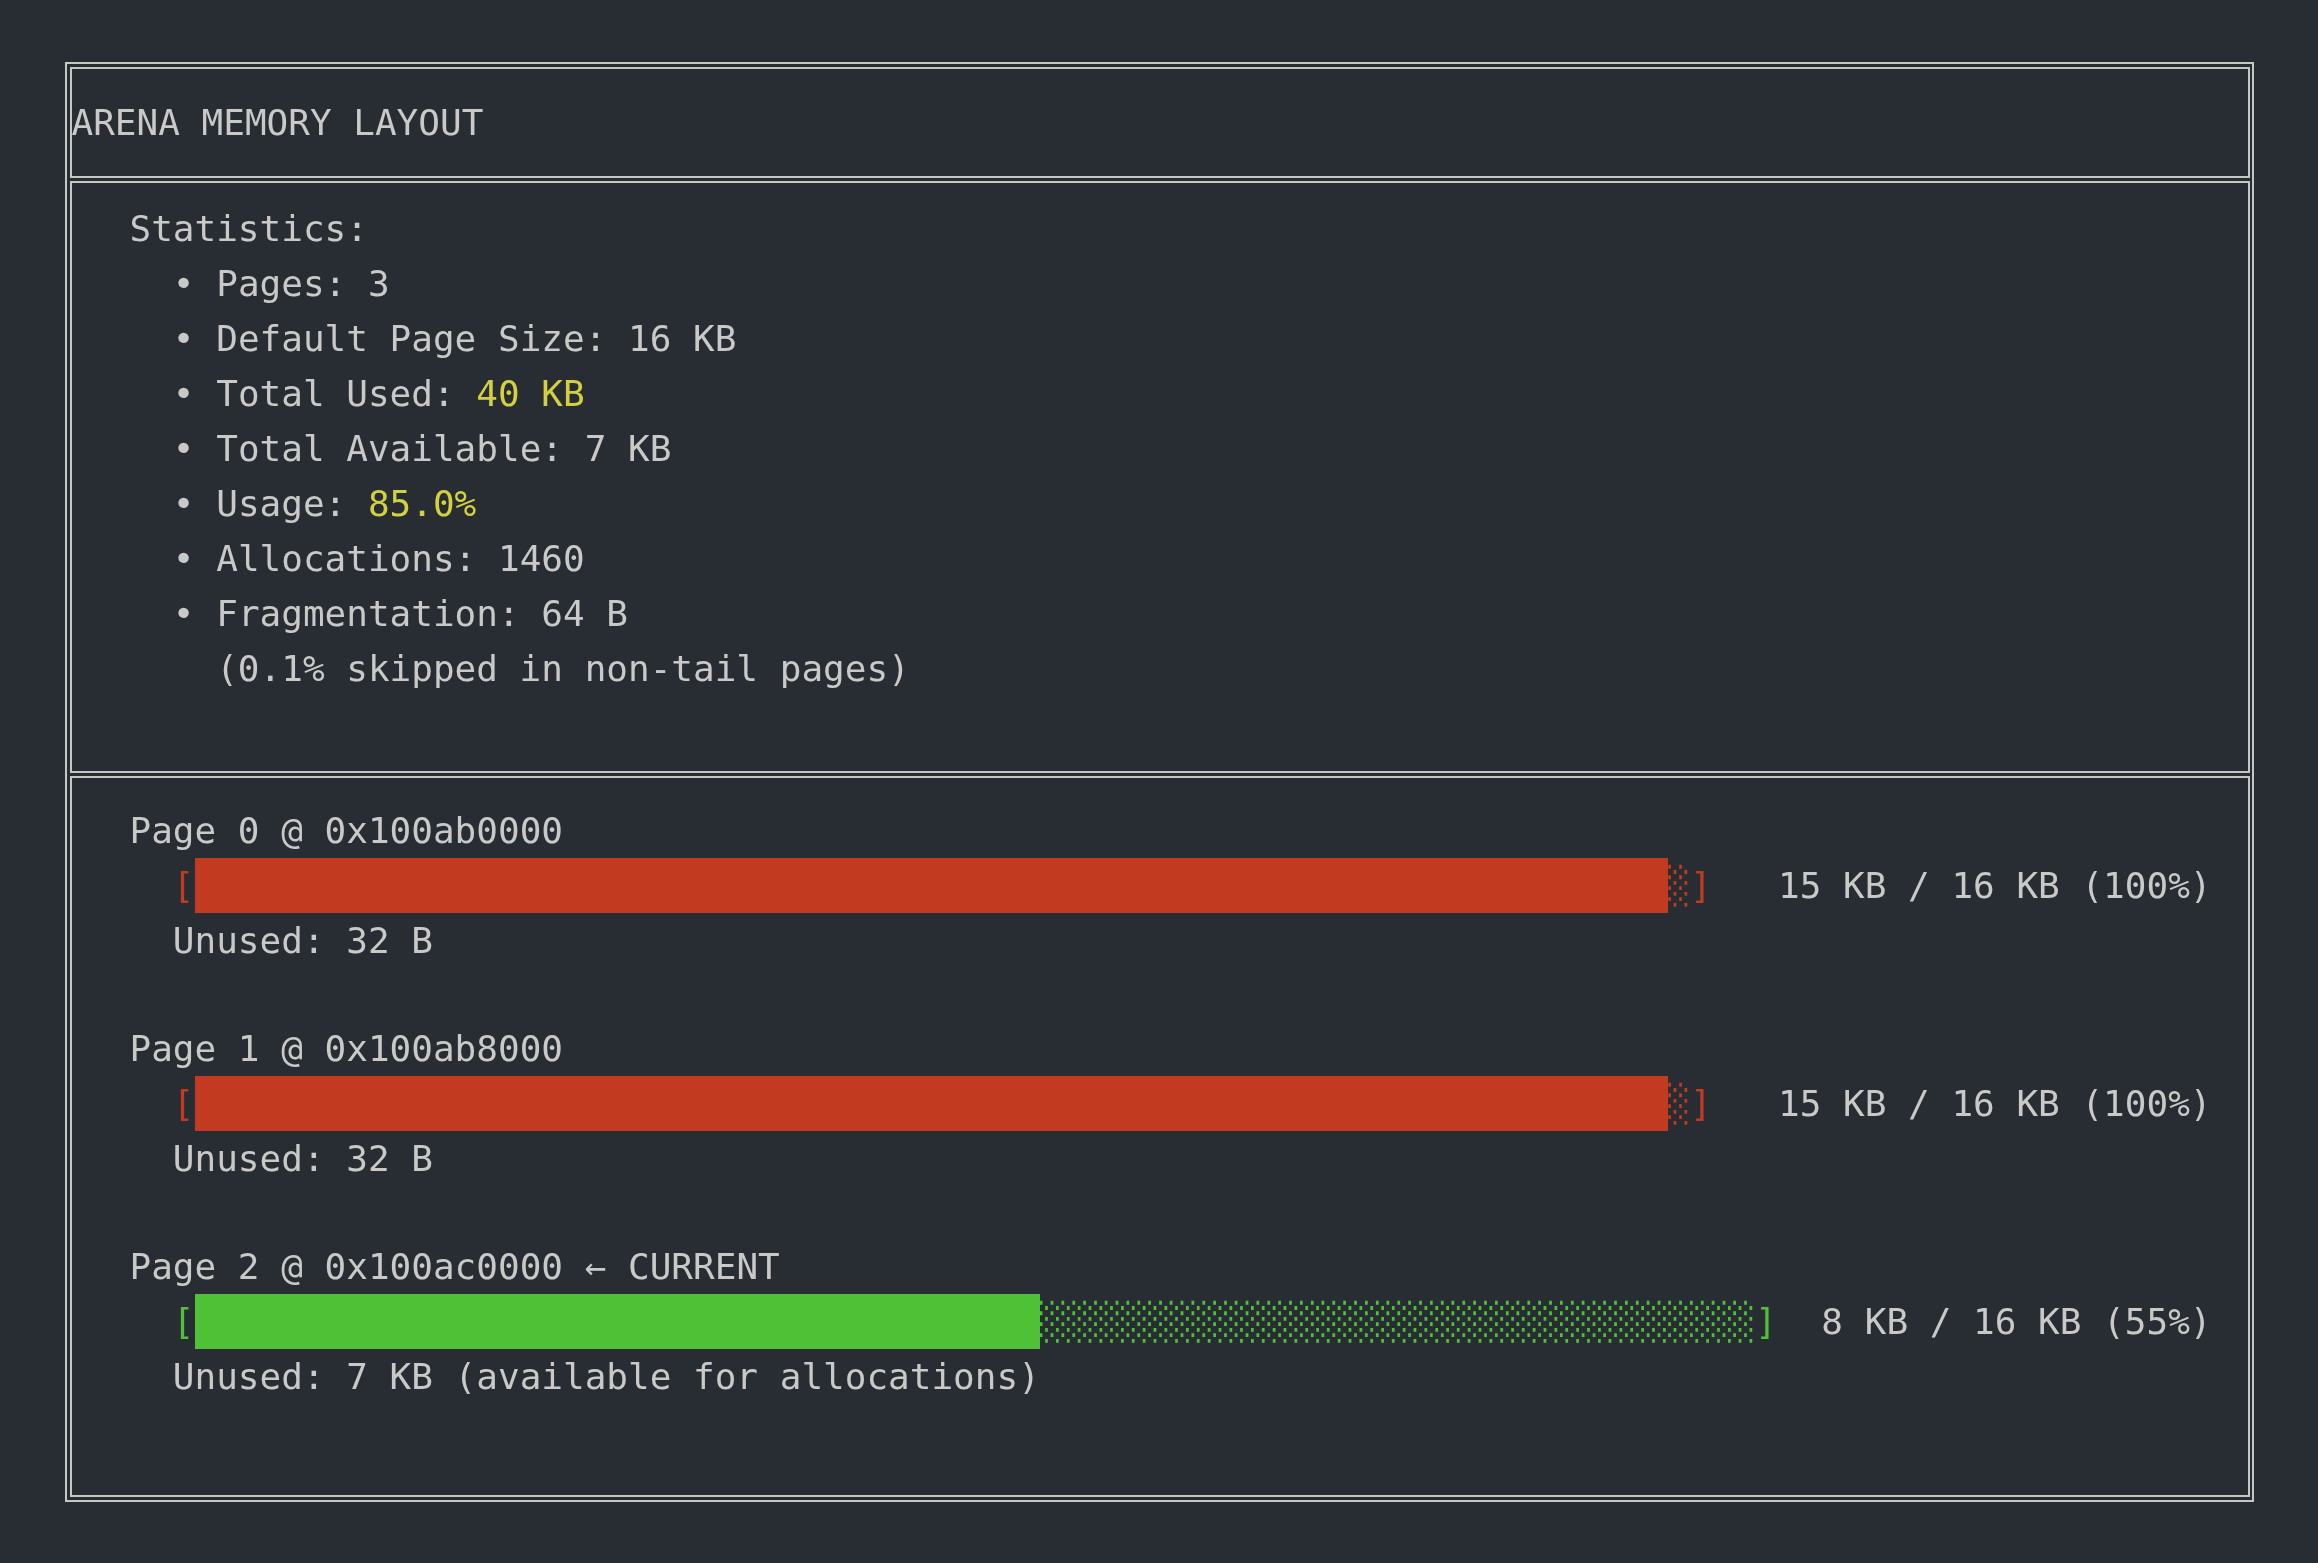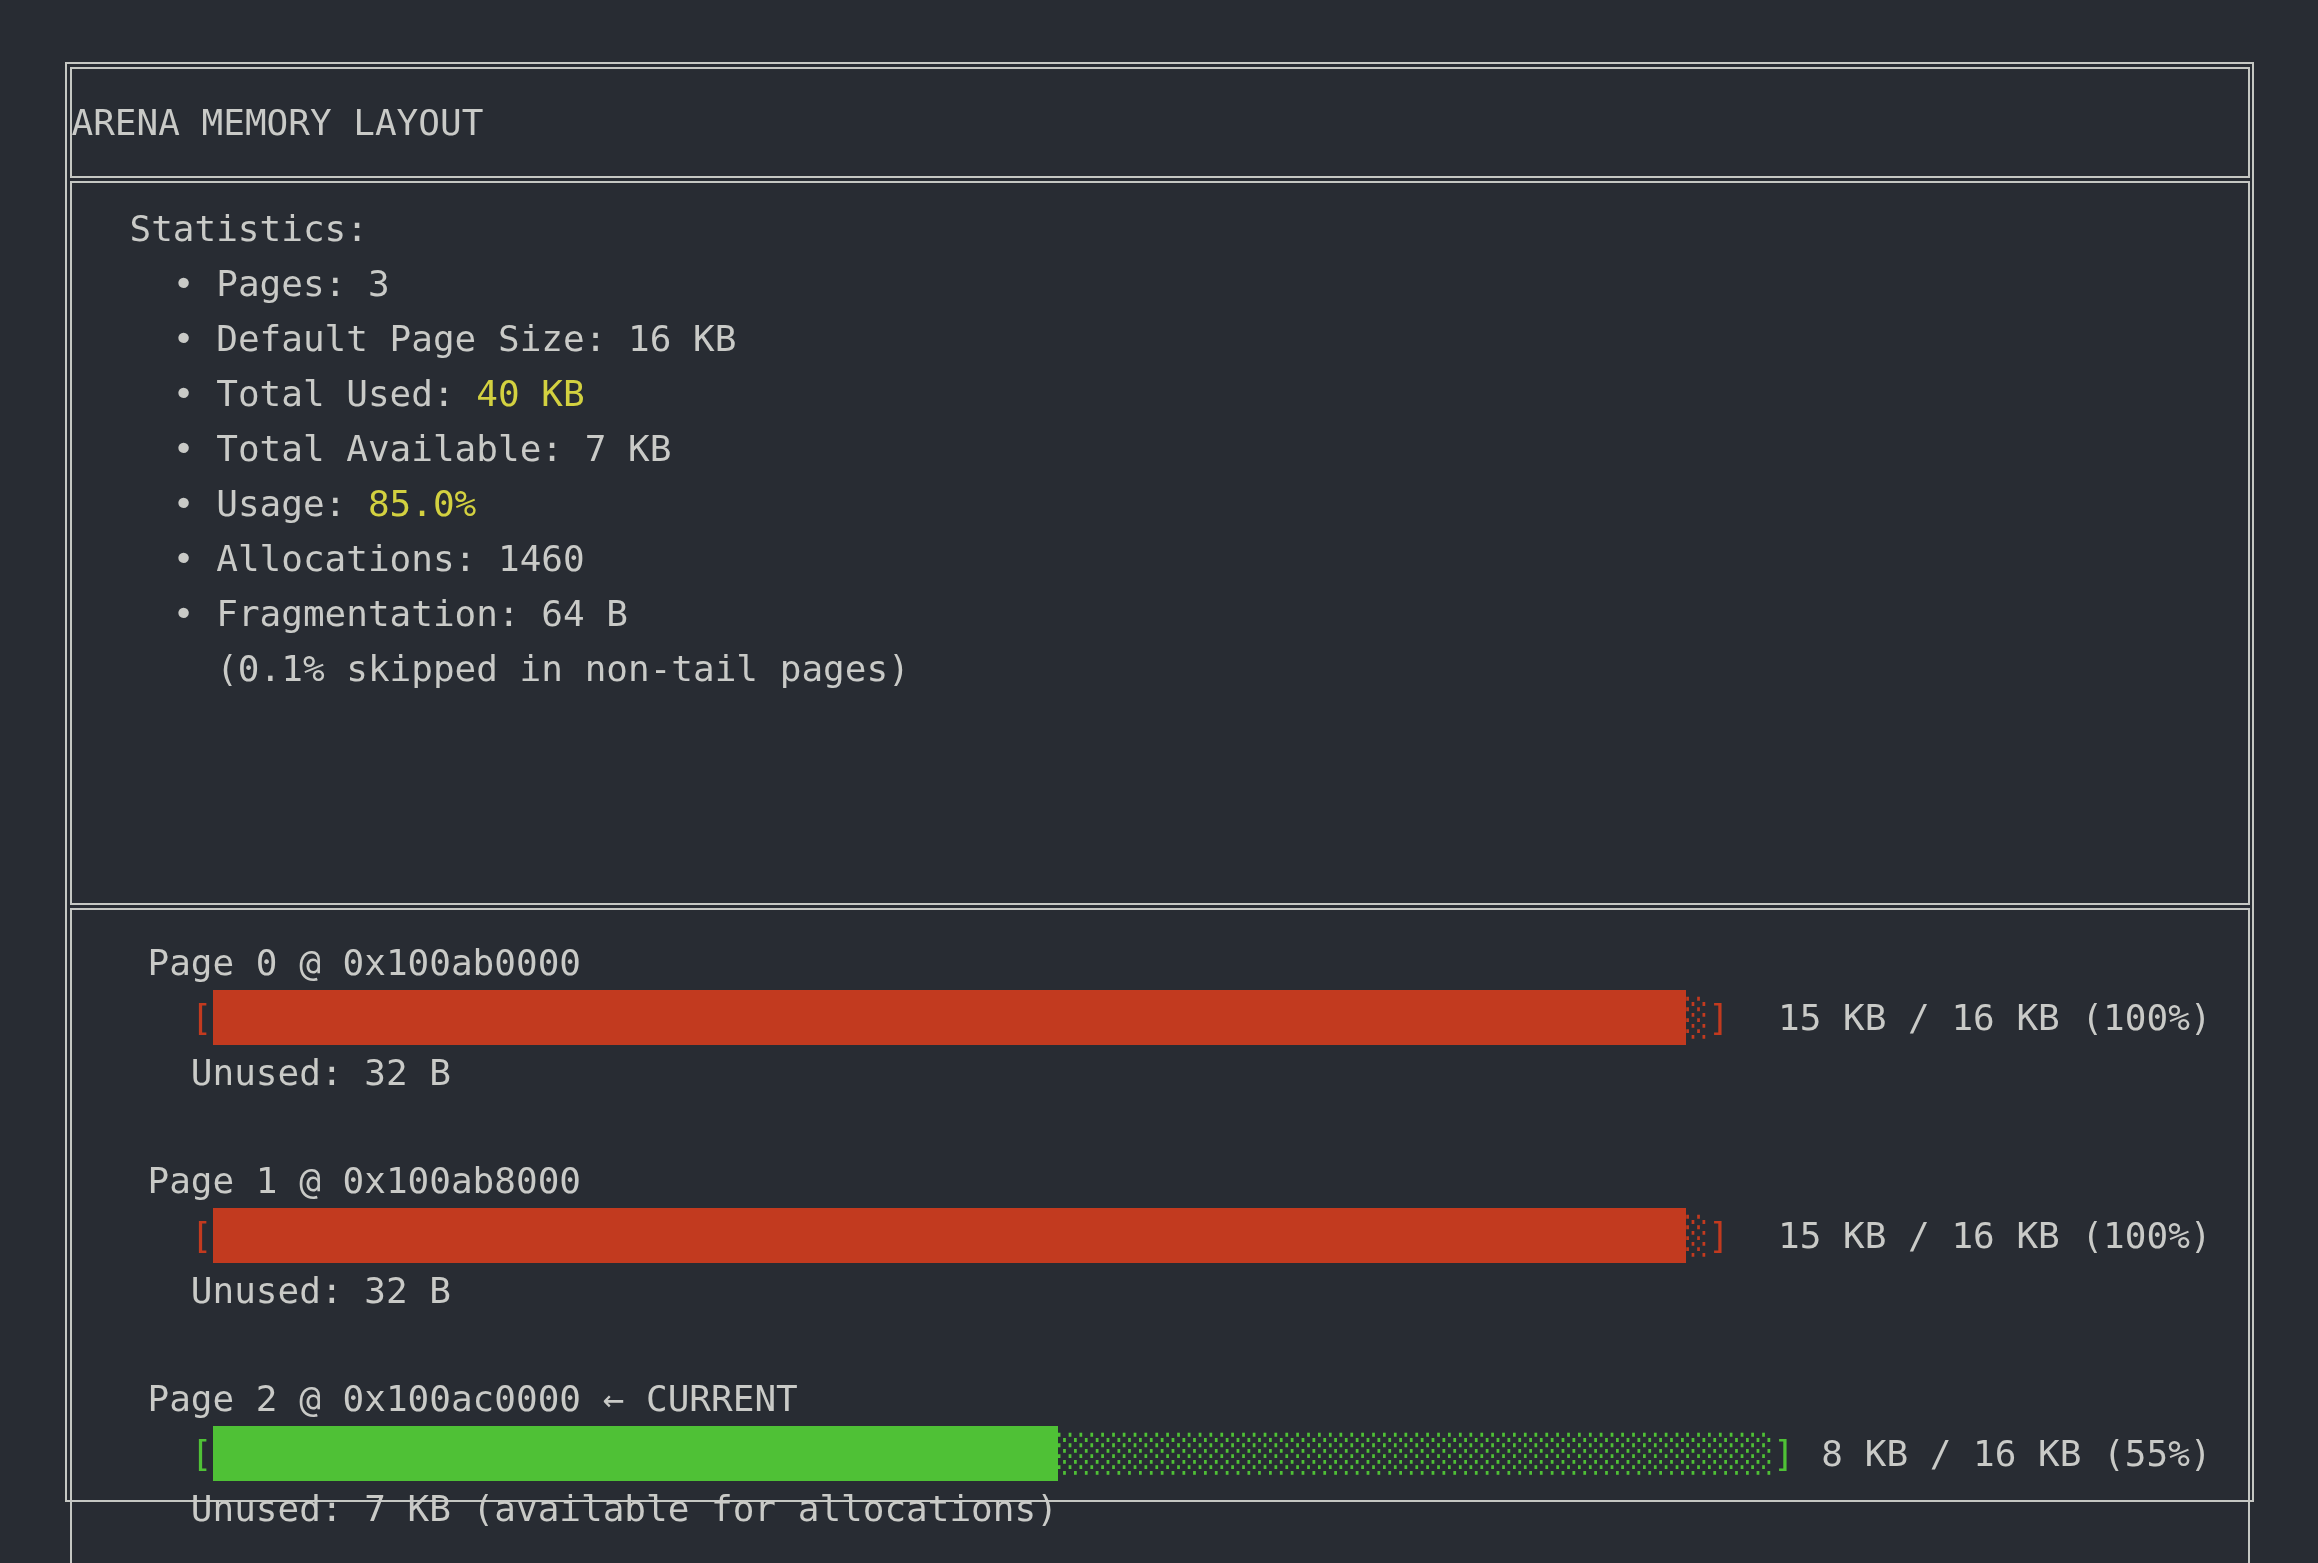--- a/index.html
+++ b/index.html
@@ -32,26 +32,26 @@
   .section{
     border:2.5px solid var(--border);
     box-sizing:border-box;
   }
   .section + .section{margin-top:3.3px;}
   .title-bar{
     height:111px;
     display:flex;align-items:center;
   }
   .stats-panel{
-    height:724px;
+    height:592px;
     padding:18px 16px 19px 58px;
   }
   .pages-panel{
     height:721px;
-    padding:25px 36px 0 76px;
+    padding:25px 36px 0 58px;
   }
   .line{
     line-height:55px;
     white-space:pre;
   }
   .hl{color:var(--yellow);}
   .footnote{margin-left:4ch;}
   .page-block{margin-bottom:53px;}
   .page-block:last-child{margin-bottom:12px;}
   .bar-row{

